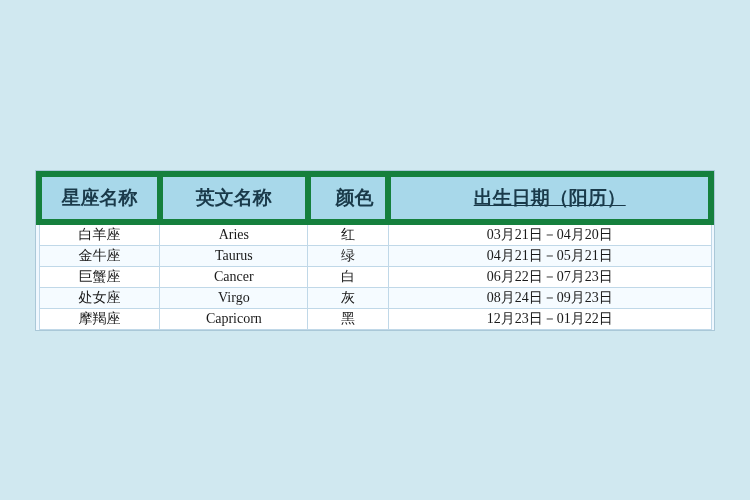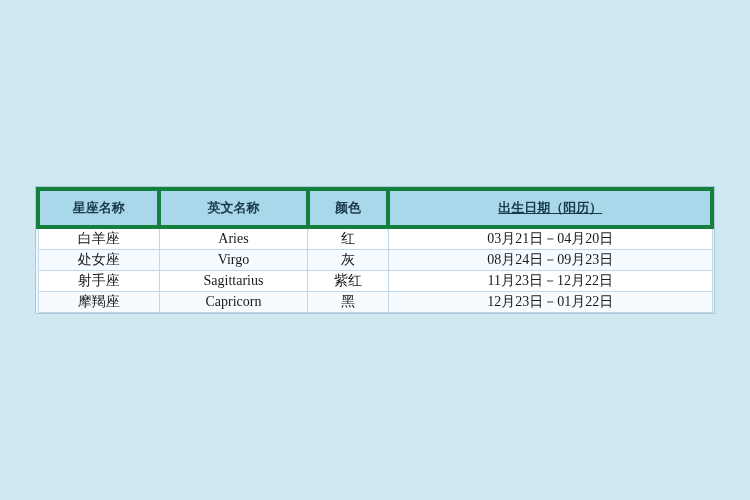--- a/index.html
+++ b/index.html
@@ -28,24 +28,24 @@
     table {
       width: 100%;
       border-collapse: collapse;
     }
 
     thead tr {
       background-color: #a8d8ea;
     }
 
     thead th {
-      border: 4px solid #15803d;
+      border: 6px solid #15803d;
       padding: 8px 12px;
       text-align: center;
-      font-size: 13px;
+      font-size: 19px;
       font-weight: bold;
       color: #1a3a4a;
     }
 
     tbody tr {
       background-color: #ffffff;
     }
 
     tbody tr:nth-child(even) {
       background-color: #f5fbff;
@@ -54,21 +54,21 @@
     tbody td {
       border: 1px solid #c0d8e8;
       padding: 1px 12px;
       text-align: center;
       font-size: 14px;
       color: #1a1a1a;
     }
 
     .col-zh { width: 18%; }
     .col-en { width: 22%; }
-    .col-color { width: 12%; }
+    .col-color { width: 12%; text-align: right; }
     .col-date { width: 48%; text-decoration: underline; }
   </style>
 </head>
 <body>
 
 <div class="table-container">
   <table>
     <thead>
       <tr>
         <th class="col-zh">星座名称</th>
@@ -78,30 +78,36 @@
       </tr>
     </thead>
     <tbody id="table-body">
     <tr>
           <td>白羊座</td>
           <td>Aries</td>
           <td>红</td>
           <td>03月21日－04月20日</td>
         </tr>
         <tr>
+          <td>金牛座</td>
+          <td>Taurus</td>
+          <td>绿</td>
+          <td>04月21日－05月21日</td>
+        </tr>
+        <tr>
+          <td>巨蟹座</td>
+          <td>Cancer</td>
+          <td>白</td>
+          <td>06月22日－07月23日</td>
+        </tr>
+        <tr>
           <td>处女座</td>
           <td>Virgo</td>
           <td>灰</td>
           <td>08月24日－09月23日</td>
-        </tr>
-        <tr>
-          <td>射手座</td>
-          <td>Sagittarius</td>
-          <td>紫红</td>
-          <td>11月23日－12月22日</td>
         </tr>
         <tr>
           <td>摩羯座</td>
           <td>Capricorn</td>
           <td>黑</td>
           <td>12月23日－01月22日</td>
         </tr>
       </tbody>
   </table>
 </div>

